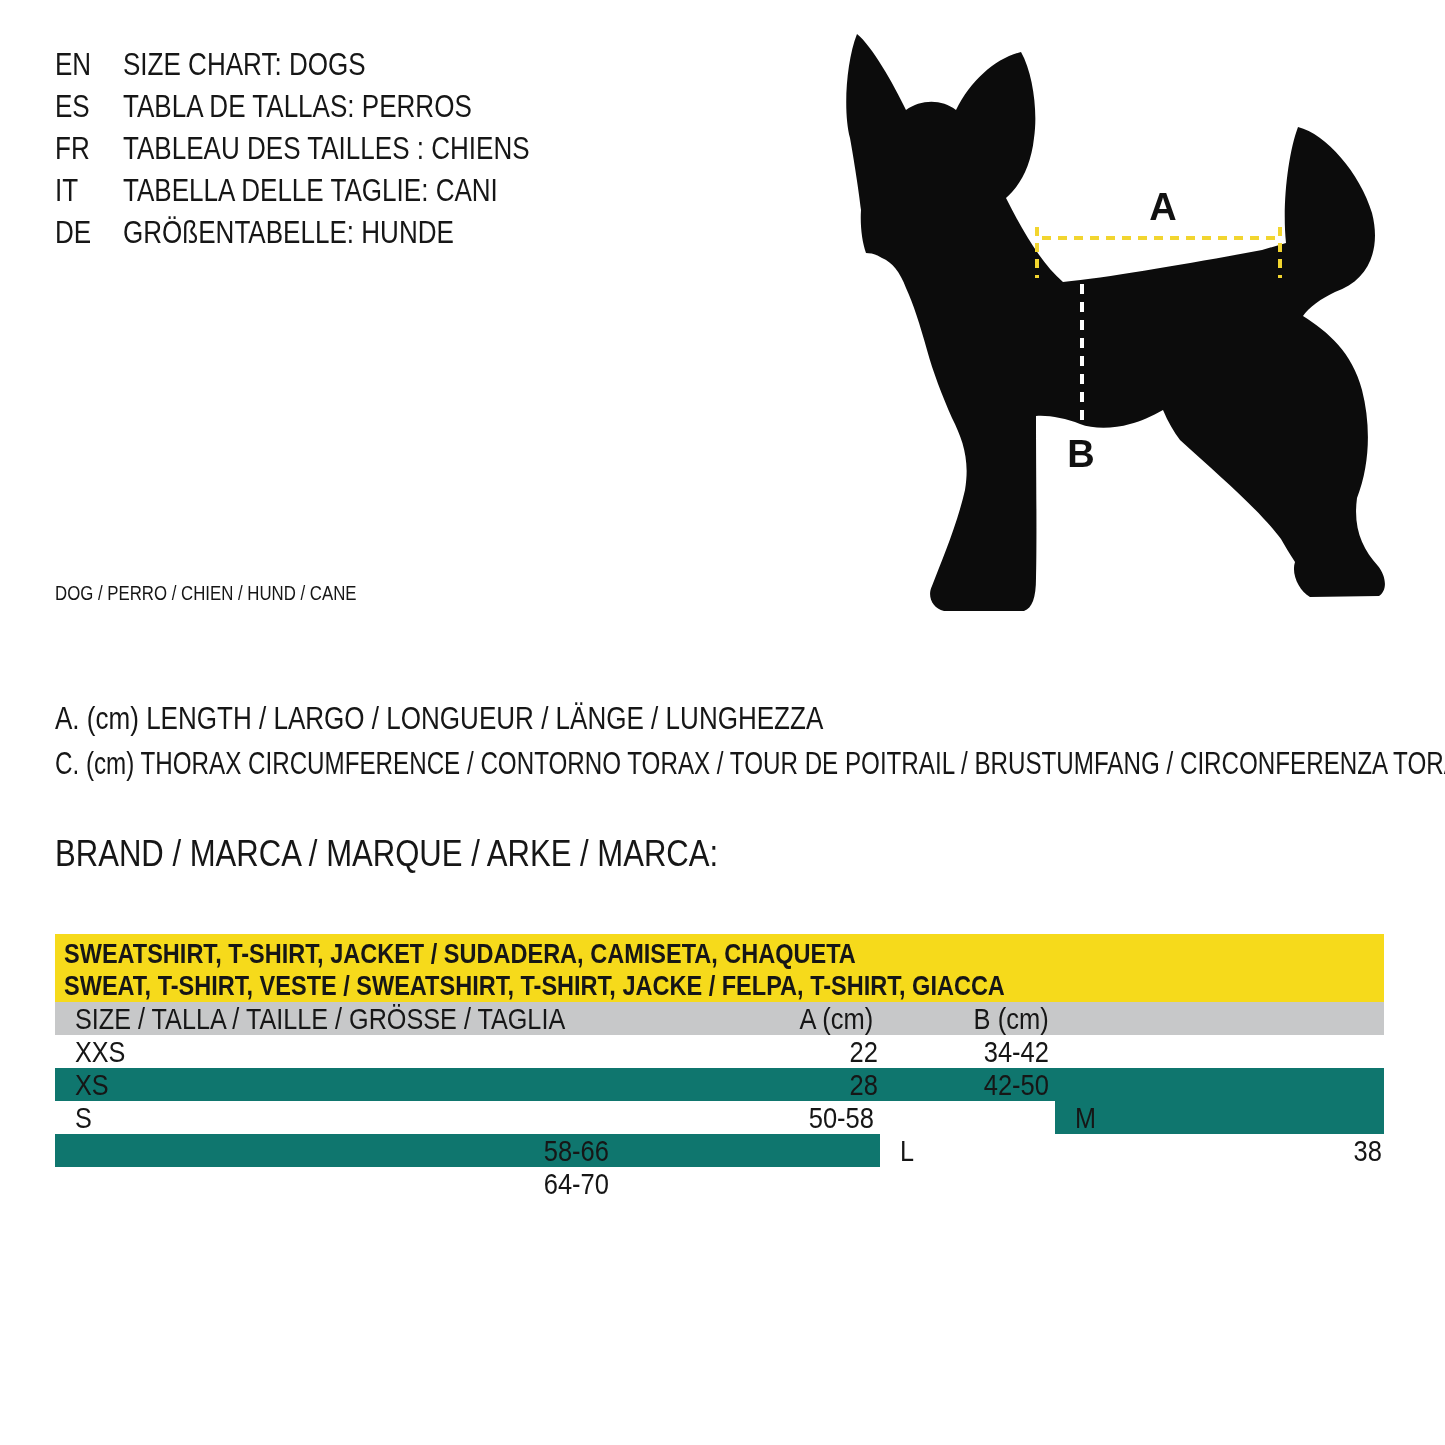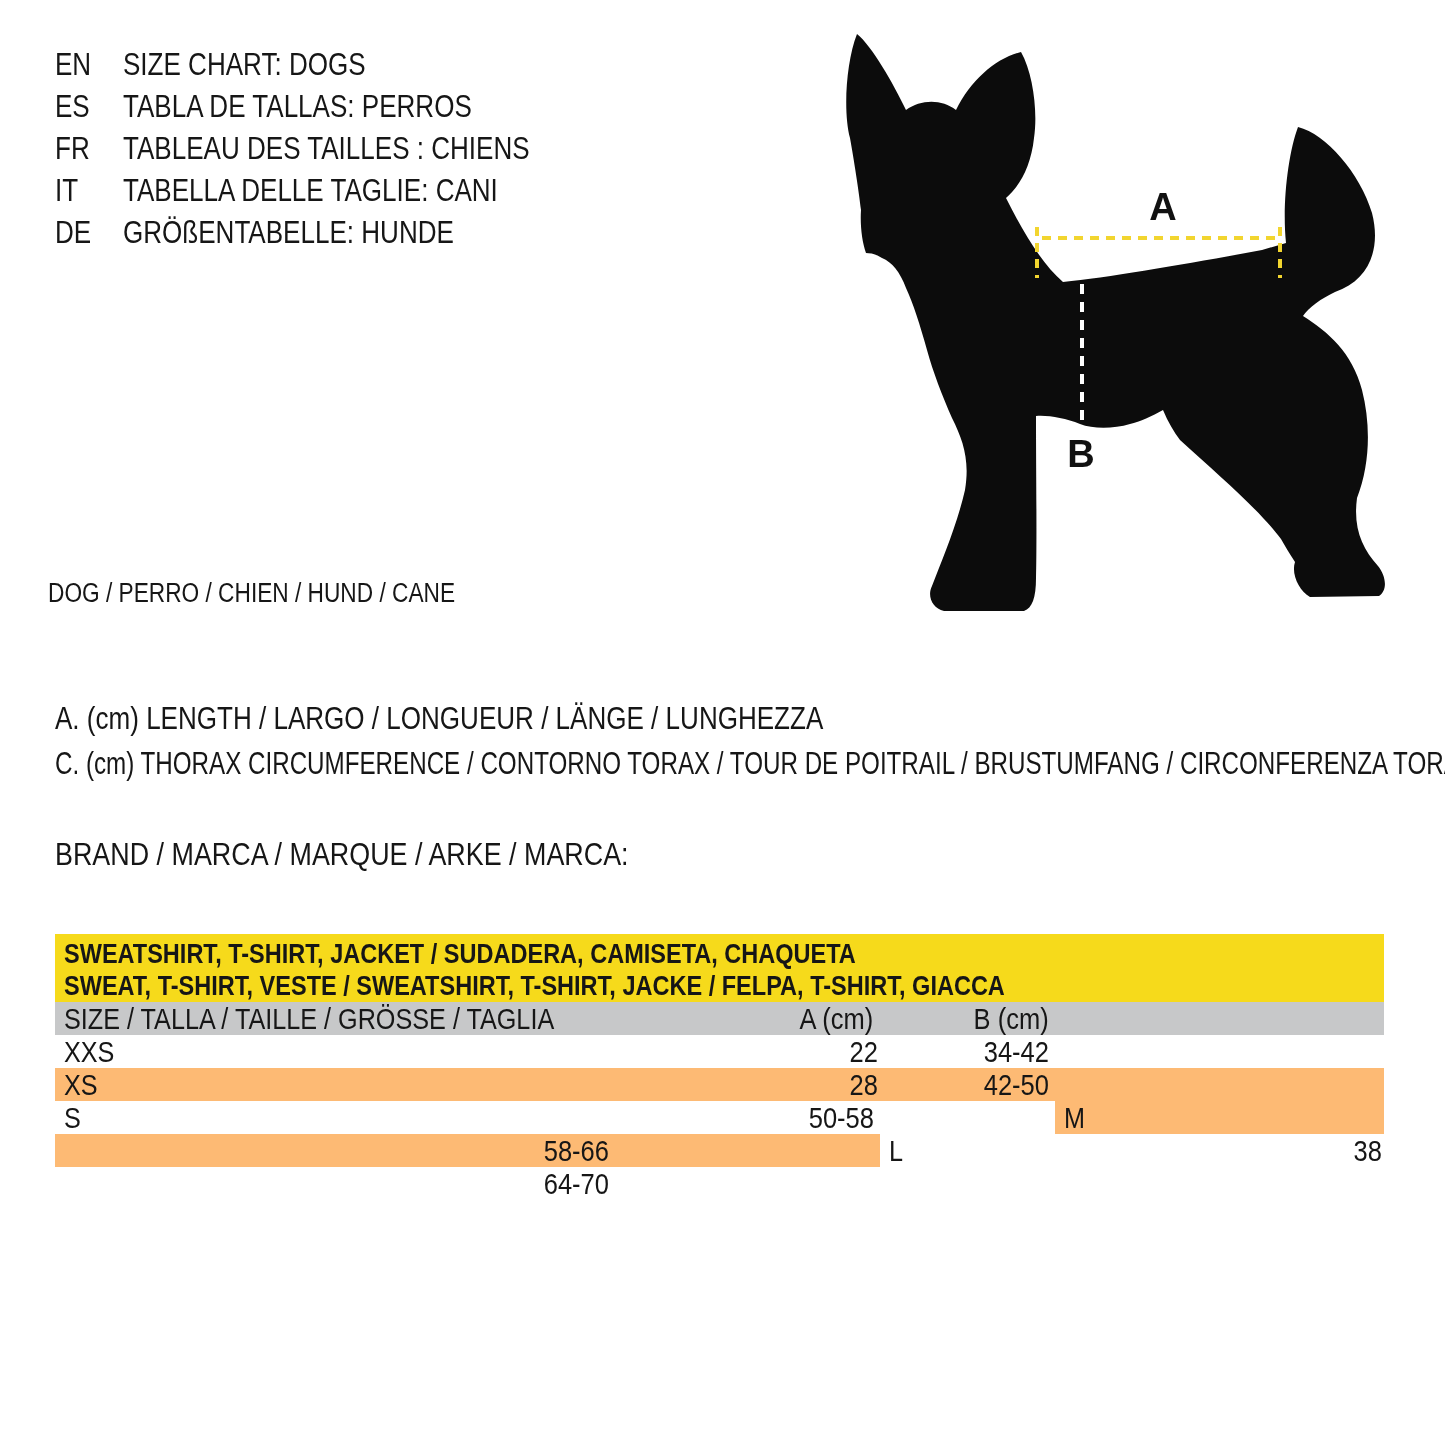--- a/index.html
+++ b/index.html
@@ -13,37 +13,37 @@
 
   
   .lang-block{left:55px;top:44px;font-size:31px;}
   .lang-row{display:flex;height:42px;line-height:42px;}
   .lang-code{width:68px;flex:0 0 68px;}
 
   
   .dog-wrap{left:830px;top:20px;width:600px;height:600px;}
 
   
-  .dog-caption{left:48px;top:575px;font-size:27px;line-height:36px;}
+  .dog-caption{left:55px;top:575px;font-size:20px;line-height:36px;}
   .legend-a{left:55px;top:700px;font-size:31px;line-height:38px;}
   .legend-c{left:55px;top:745px;font-size:31px;line-height:38px;}
-  .brand-line{left:55px;top:835px;font-size:32px;line-height:38px;}
+  .brand-line{left:55px;top:835px;font-size:37px;line-height:38px;}
 
   
   .banner{left:55px;top:934px;width:1329px;height:68px;background:#F6DA1B;
           box-sizing:border-box;padding:4px 12px 0 9px;font-weight:bold;font-size:28px;line-height:32px;}
   .banner div{height:32px;}
   .table-grid{left:55px;top:1002px;width:1329px;display:grid;
               grid-template-columns:560px 265px 175px 329px;grid-auto-rows:33px;
               font-size:30px;line-height:33px;}
   .table-grid > div{overflow:visible;}
-  .c-size{box-sizing:border-box;padding-left:9px;text-align:left;}
+  .c-size{box-sizing:border-box;padding-left:20px;text-align:left;}
   .c-num{text-align:right;}
   .r-head{background:#C7C8C9;}
-  .r-alt{background:#fdba74;}
+  .r-alt{background:#0f766e;}
 </style>
 </head>
 <body>
 
 <div class="abs lang-block">
   <div class="lang-row">
     <div class="lang-code"><span class="cx">EN</span></div>
     <div><span class="cx">SIZE CHART: DOGS</span></div>
   </div>
   <div class="lang-row">

